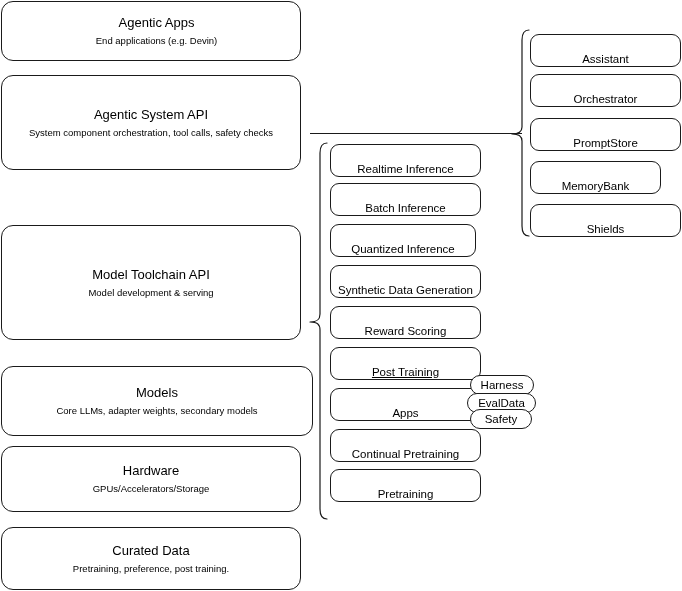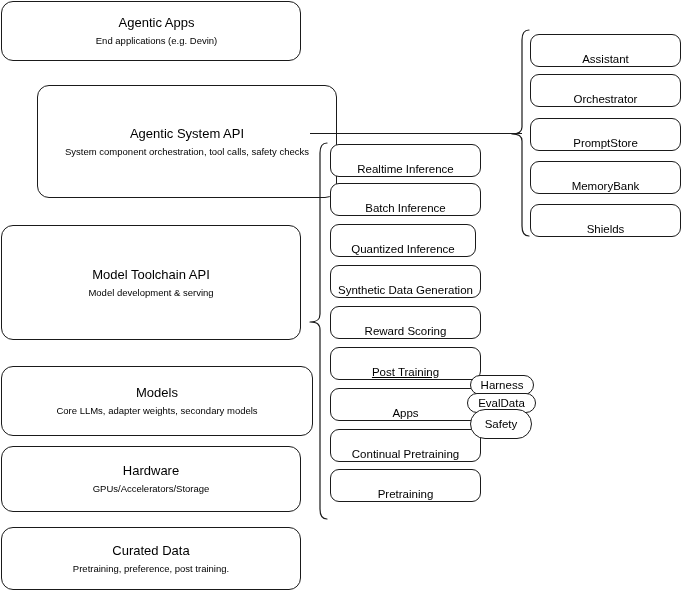--- a/index.html
+++ b/index.html
@@ -111,21 +111,21 @@
 </head>
 <body>
 
 <div id="canvas">
 
   <div class="box" style="left:1px; top:1px; width:300px; height:60px;padding-left:11px;">
     <div class="layer-title">Agentic Apps</div>
     <div class="layer-sub">End applications (e.g. Devin)</div>
   </div>
 
-  <div class="box" style="left:1px; top:85px; width:300px; height:113px;margin-left:36px;">
+  <div class="box" style="left:1px; top:75px; width:300px; height:95px;">
     <div class="layer-title">Agentic System API</div>
     <div class="layer-sub">System component orchestration, tool calls, safety checks</div>
   </div>
 
   <div class="box" style="left:1px; top:225px; width:300px; height:115px;">
     <div class="layer-title">Model Toolchain API</div>
     <div class="layer-sub">Model development &amp; serving</div>
   </div>
 
   <div class="box" style="left:1px; top:366px; width:312px; height:70px;">
@@ -184,33 +184,33 @@
   <div class="chip" style="left:330px; top:469px; width:151px; height:33px;">
     <span>Pretraining</span>
   </div>
 
   <div class="pill" style="left:470px; top:375px; width:64px; height:20px;">
     <span>Harness</span>
   </div>
   <div class="pill" style="left:467px; top:393px; width:69px; height:20px;">
     <span>EvalData</span>
   </div>
-  <div class="pill" style="left:470px; top:409px; width:62px; height:30px;">
+  <div class="pill" style="left:470px; top:409px; width:62px; height:20px;">
     <span>Safety</span>
   </div>
 
   <div class="chip" style="left:530px; top:34px; width:151px; height:33px;">
     <span>Assistant</span>
   </div>
   <div class="chip" style="left:530px; top:74px; width:151px; height:33px;">
     <span>Orchestrator</span>
   </div>
   <div class="chip" style="left:530px; top:118px; width:151px; height:33px;">
     <span>PromptStore</span>
   </div>
-  <div class="chip" style="left:530px; top:161px; width:151px; height:33px;">
+  <div class="chip" style="left:530px; top:161px; width:131px; height:33px;">
     <span>MemoryBank</span>
   </div>
   <div class="chip" style="left:530px; top:204px; width:151px; height:33px;">
     <span>Shields</span>
   </div>
 
 </div>
 
 </body></html>

